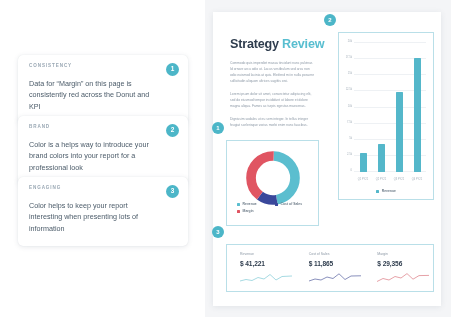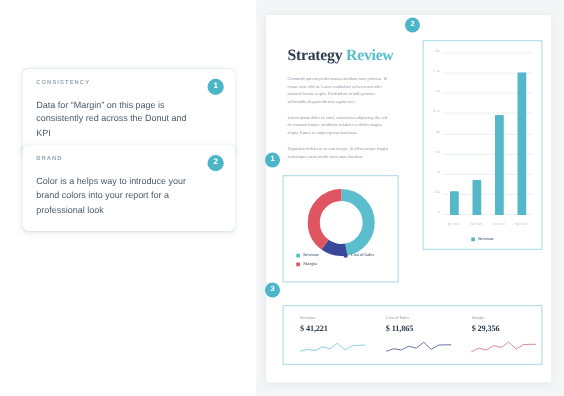--- a/index.html
+++ b/index.html
@@ -81,21 +81,20 @@
     background: #f4f5f7;
   }
   #report-document {
     position: absolute;
     left: 8px;
     top: 12px;
     width: 228px;
     height: 294px;
     background: #ffffff;
     box-shadow: 0 1px 6px rgba(60,80,100,0.10);
-    font-family: Liberation Serif, serif;
   }
 
   
   #report-title {
     position: absolute;
     left: 17px;
     top: 26px;
     font-size: 12.6px;
     font-weight: bold;
     letter-spacing: -0.2px;
@@ -315,20 +314,25 @@
     <div class="insight-body">Data for “Margin” on this page is consistently red across the Donut and KPI</div>
     <div class="badge">1</div>
   </div>
 
   <div class="insight-card" id="insight-card-2">
     <div class="insight-eyebrow">BRAND</div>
     <div class="insight-body">Color is a helps way to introduce your brand colors into your report for a professional look</div>
     <div class="badge">2</div>
   </div>
 
+  <div class="insight-card" id="insight-card-3">
+    <div class="insight-eyebrow">ENGAGING</div>
+    <div class="insight-body">Color helps to keep your report interesting when presenting lots of information</div>
+    <div class="badge">3</div>
+  </div>
 
 </div>
 
 <div id="right-panel">
 
   <div id="report-document">
 
     <div id="report-title">
       <span class="t-primary">Strategy</span>
       <span class="t-accent">Review</span>

